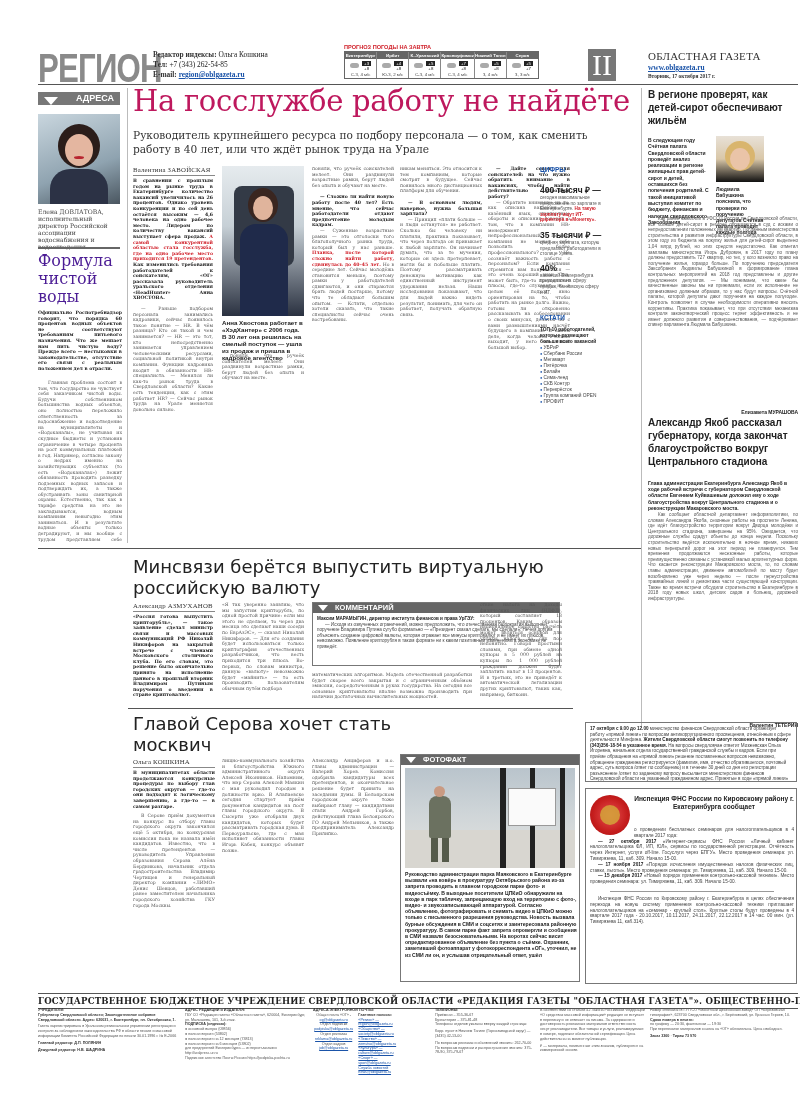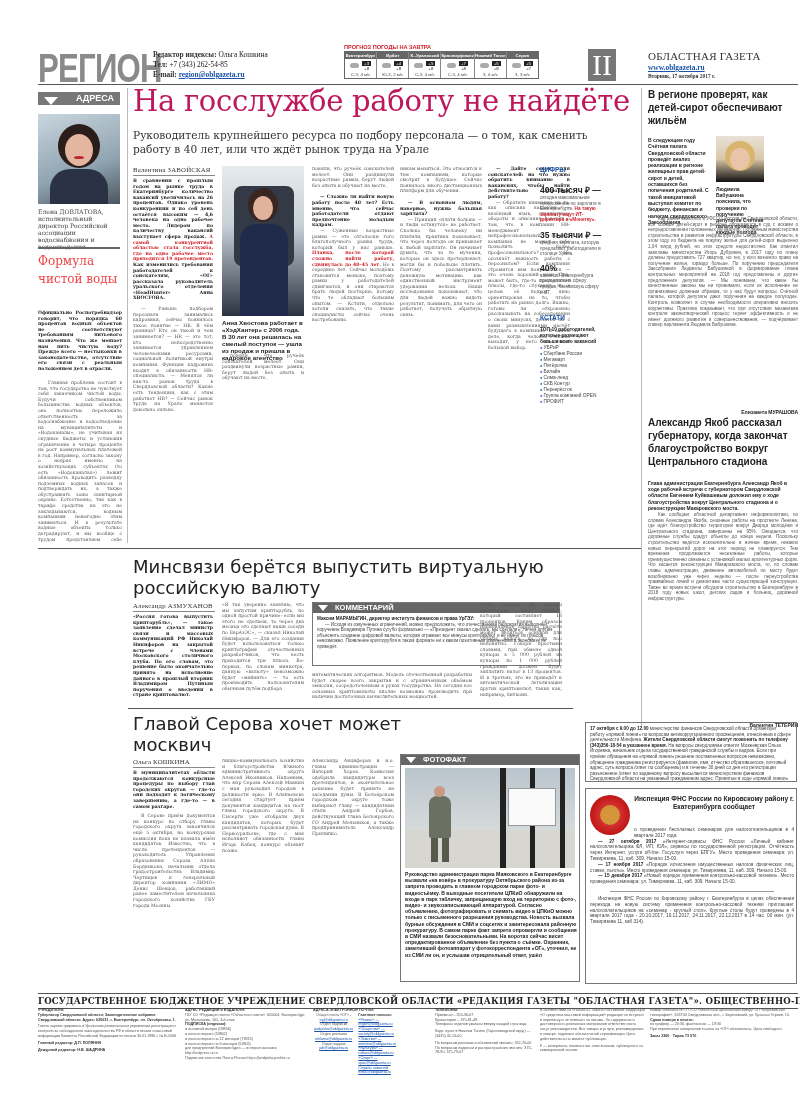--- a/index.html
+++ b/index.html
@@ -31,21 +31,21 @@
 #pageno{left:588px;top:49px;width:28px;height:32px;background:#777;color:#fff;font-size:30px;text-align:center;line-height:32px;font-family:"Liberation Serif",serif}
 #pubname{left:648px;top:50px;font-family:"Liberation Serif",serif;font-size:11px;color:#333;letter-spacing:.3px}
 #puburl{left:648px;top:63px;font-family:"Liberation Serif",serif;font-size:7.4px;color:#1a53a8;font-weight:bold;text-decoration:underline}
 #pubdate{left:648px;top:73px;font-family:"Liberation Serif",serif;font-size:5.4px;font-weight:bold;color:#333}
 
 #opinion-tag{left:38px;top:92px;width:82px;height:13px;background:#777;color:#fff;font-family:"Liberation Sans",sans-serif;font-weight:bold;font-size:9px;line-height:13px;text-align:right;padding-right:6px}
 #opinion-tag .tri{position:absolute;left:6px;top:5px;width:0;height:0;border-left:7px solid transparent;border-right:7px solid transparent;border-top:8px solid #fff}
 #op-photo{left:38px;top:114px;width:82px;height:90px;background:linear-gradient(160deg,#c9d6de 0%,#8fa3b0 60%,#4a5660 100%)}
 .face{position:absolute;border-radius:50%}
 #op-caption{left:38px;top:208px;width:85px;font-size:6.1px;line-height:7px;color:#444}
-#formula-title{left:38px;top:252px;font-size:12px;line-height:18px;color:#ef4444;font-family:"DejaVu Serif",serif}
+#formula-title{left:38px;top:252px;font-size:16px;line-height:18px;color:#4c1d95;font-family:"DejaVu Serif",serif}
 #formula-lead{left:38px;top:310px;width:84px}
 #formula-body{left:38px;top:380px;width:84px;height:163px;overflow:hidden}
 
 #h1{left:133px;top:84px;font-family:"DejaVu Serif",serif;font-size:29px;color:#be185d;letter-spacing:-.3px;white-space:nowrap}
 #h1sub{left:133px;top:128px;width:460px;font-family:"DejaVu Serif",serif;font-size:10.6px;line-height:14px;color:#333}
 .byline{font-family:"Liberation Serif",serif;font-size:6.8px;color:#333;letter-spacing:.2px;border-bottom:1px solid #888;padding-bottom:2px}
 #byline1{left:133px;top:166px;width:82px}
 #art1-col1{left:133px;top:178px;width:80px;height:365px;overflow:hidden}
 #art1-photo{left:222px;top:166px;width:82px;height:150px;background:linear-gradient(180deg,#e6ebee 0%,#c7d0d6 40%,#2a3140 100%)}
 #art1-caption{left:222px;top:319px;width:82px;font-family:"Liberation Sans",sans-serif;font-size:6.2px;font-weight:bold;line-height:7px;color:#222}
@@ -293,21 +293,21 @@
   <div id="comment-body">
     <div style="font-weight:bold;color:#222">Максим МАРАМЫГИН, директор института финансов и права УрГЭУ:</div>
     <div style="text-indent:8px">— Исходя из озвученных ограничений, можно предположить, что отечественная бюрократия выполняет поручение Владимира Путина сугубо формально — «Президент сказал сделать, мы сделали». Нечем другим объяснить создание цифровой валюты, которая отражает все минусы криптовалют и не имеет их плюсов, невозможно. Появление крипторубля в таком формате ни к каким позитивным изменениям в экономике не приведёт.</div>
   </div>
 </div>
 <div class="abs txt" id="art2-col4a" style="left:312px;top:672px;width:160px">математических алгоритмов. Модель отечественной разработки будет скорее всего закрытая и с ограниченным объёмом эмиссии, сосредоточенным в руках государства. На сегодня все основные криптовалюты вполне возможно производить при наличии достаточных вычислительных мощностей.</div>
 <div class="abs txt" id="art2-col5" style="left:480px;top:602px;width:82px">ствие налога на доходы физических лиц (НДФЛ), который составляет 13 процентов. Каким образом национальное средство расчёта может являться основой для уплаты налога, до сих пор непонятно. Говоря простыми словами, при обмене одной купюры в 5 000 рублей на купюры по 1 000 рублей гражданин должен будет заплатить налог в 13 процентов. И в третьих, это не приведёт к автоматической легализации других криптовалют, таких как, например, биткоин.</div>
 
 <div class="rule hl" style="left:128px;top:708px;width:445px;background:#555"></div>
 
-<div class="abs" id="h3">Главой Серова хочет может москвич</div>
+<div class="abs" id="h3">Главой Серова хочет стать москвич</div>
 <div class="abs byline" id="byline3">Ольга КОШКИНА</div>
 <div class="abs" id="art3-col1">
   <p class="txtb">В муниципалитетах области продолжаются конкурсные процедуры по выбору глав городских округов — где-то они подходят к логическому завершению, а где-то — в самом разгаре.</p>
   <p class="txt" style="margin-top:4px;text-indent:8px">В Серове приём документов на конкурс по отбору главы городского округа закончился ещё 5 октября, но конкурсная комиссия пока не назвала имён кандидатов. Известно, что в числе претендентов — руководитель Управления образования Серова Алёна Бердникова, начальник отдела градостроительства Владимир Чертищев и генеральный директор компании «ЛИМО» Денис Шевцов, работавший ранее заместителем начальника городского хозяйства ГКУ города Москвы.</p>
 </div>
 <div class="abs txt" id="art3-col2">лищно-коммунального хозяйства и благоустройства Южного административного округа Алексей Иконников. Напомним, что мэр Серова Алексей Маякин с мая руководил городом в должности врио. В Алапаевске сегодня стартует приём документов кандидатов на пост главы городского округа. В Сысерти уже отобрали двух кандидатов, которых будет рассматривать городская дума. В Первоуральске, где с мая исполняет обязанности главы Игорь Кабец, конкурс объявят позже.</div>
 <div class="abs txt" id="art3-col3">Александр Анциферов и и.о. главы администрации — Валерий Хорев. Комиссия одобрила кандидатуры всех претендентов, и окончательное решение будет принято на заседании думы. В Белоярском городском округе тоже выбирают главу — кандидатами стали Андрей Горбов, действующий глава Белоярского ГО Андрей Мельников, а также предприниматель Александр Прилипко.</div>
 
 <div class="abs" id="foto-box">
   <div id="foto-head"><span class="tri"></span><span>ФОТОФАКТ</span></div>

